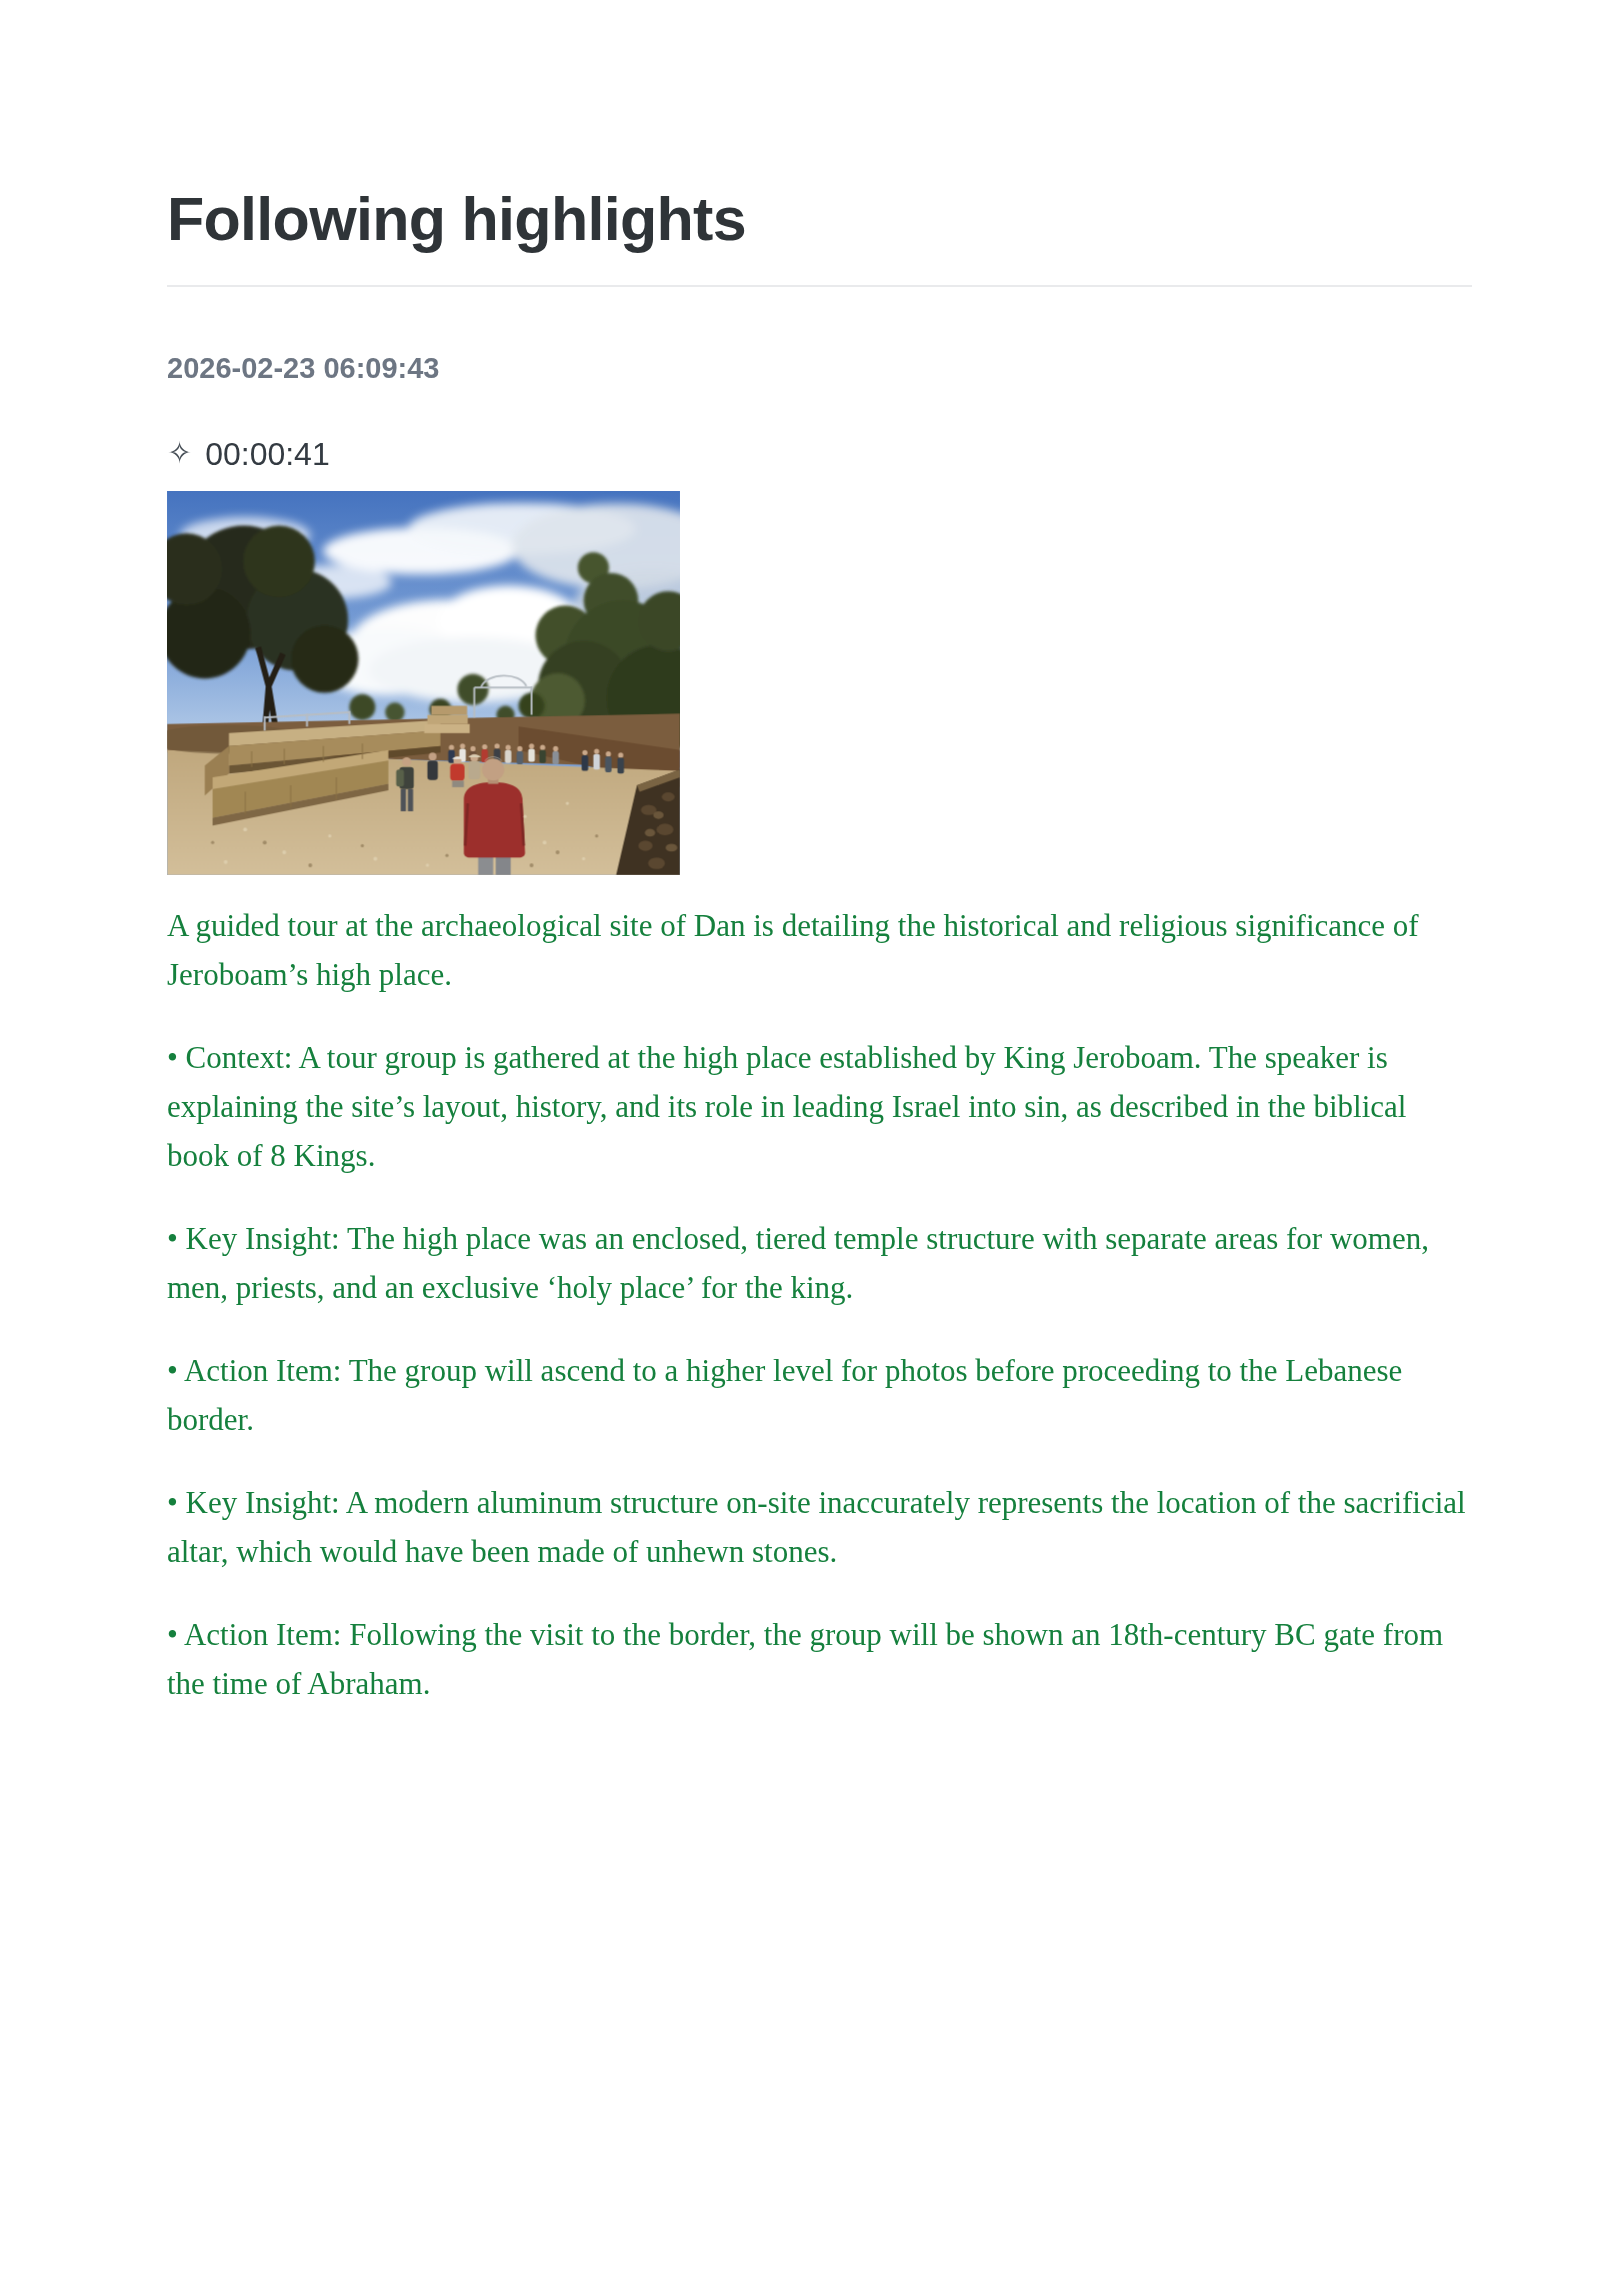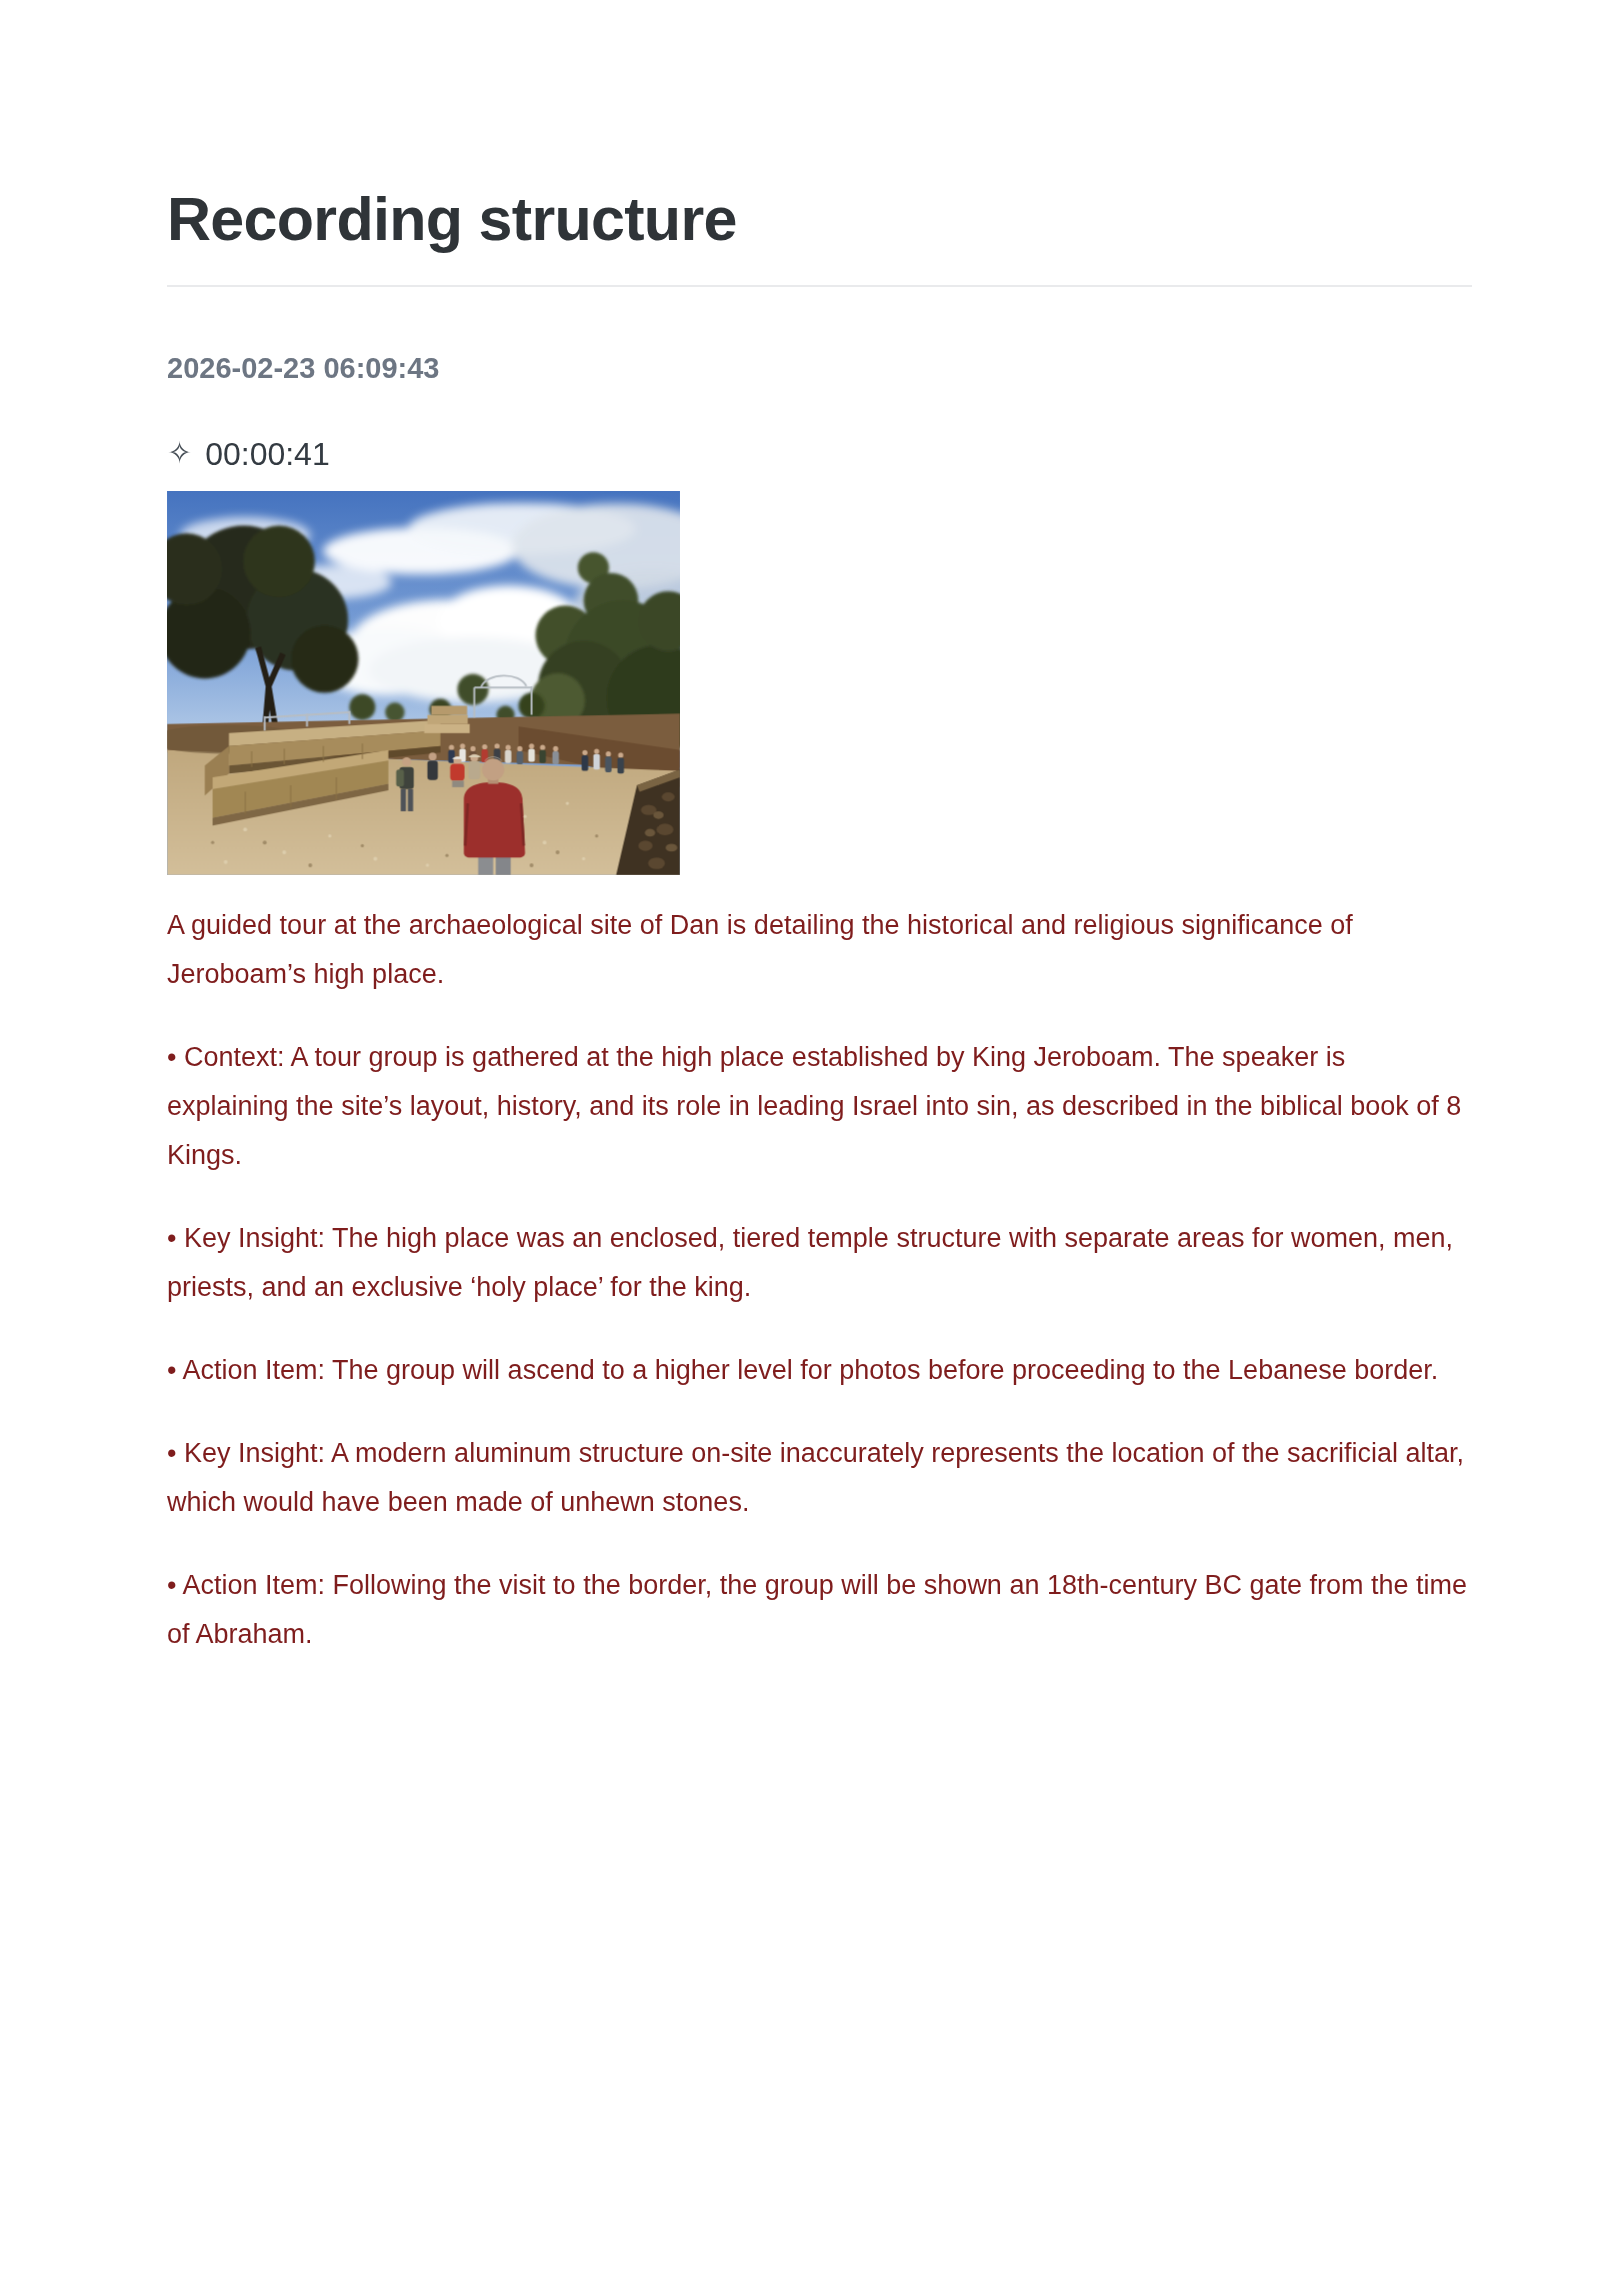--- a/index.html
+++ b/index.html
@@ -56,34 +56,35 @@
   }
   .photo-frame {
     margin: 17.6px 0 0 0;
     width: 513px;
     height: 384px;
     overflow: hidden;
     background: #7ea3d8;
   }
   .photo-frame svg { display: block; }
   .body-text {
-    font-size: 27px;
+    font-size: 31px;
     line-height: 49px;
-    color: #7f1d1d;
+    color: #15803d;
+    font-family: Liberation Serif, serif;
   }
   .body-text p { margin: 34px 0 0 0; }
   .body-text p.first { margin-top: 26px; }
 </style>
 </head>
 <body>
 
 <div class="page">
   <div class="content">
 
-    <h1 class="title">Recording structure</h1>
+    <h1 class="title">Following highlights</h1>
 
     <hr class="divider">
 
     <div class="date">2026-02-23 06:09:43</div>
 
     <div class="time-row">
       <span class="sparkle">✧</span>
       <span>00:00:41</span>
     </div>
 

